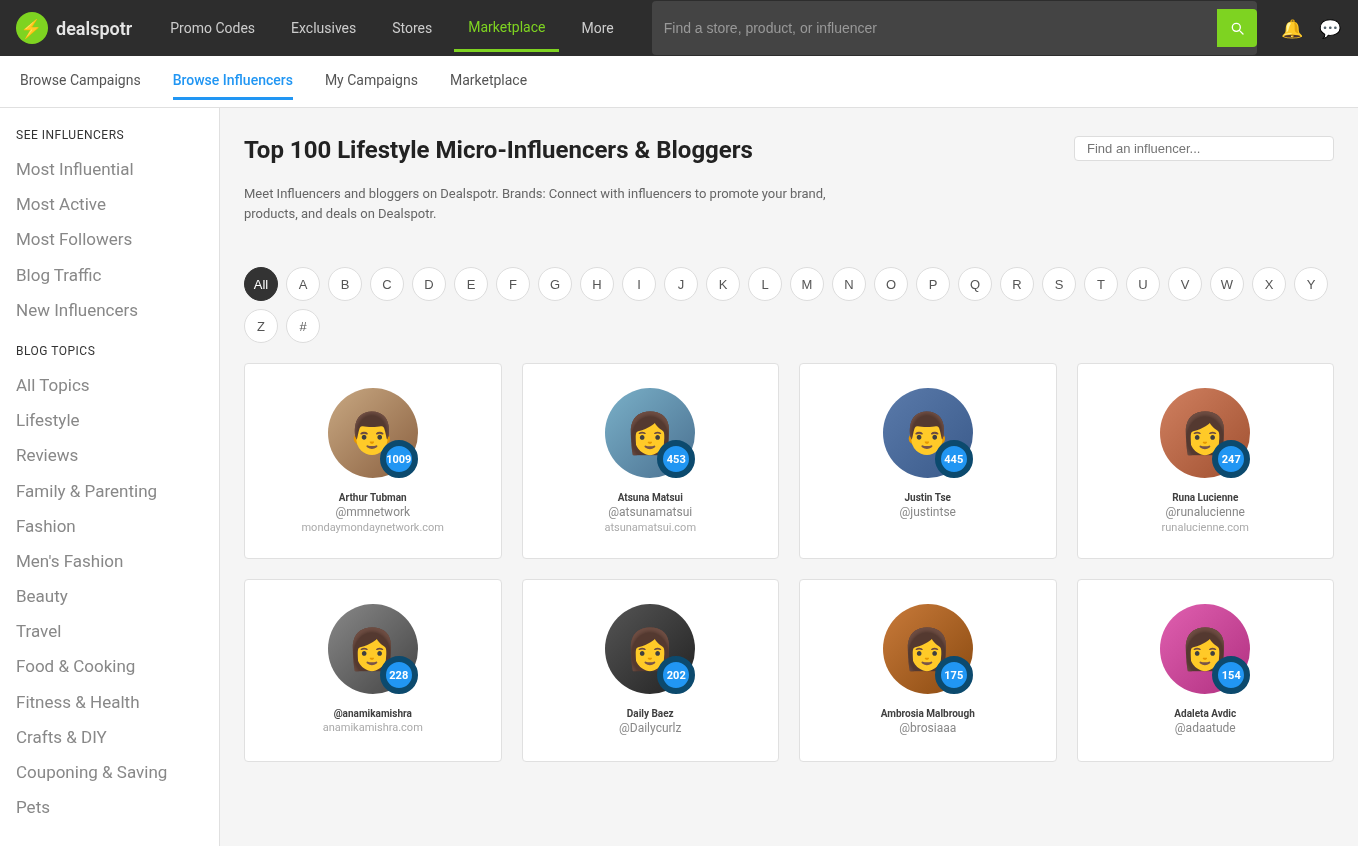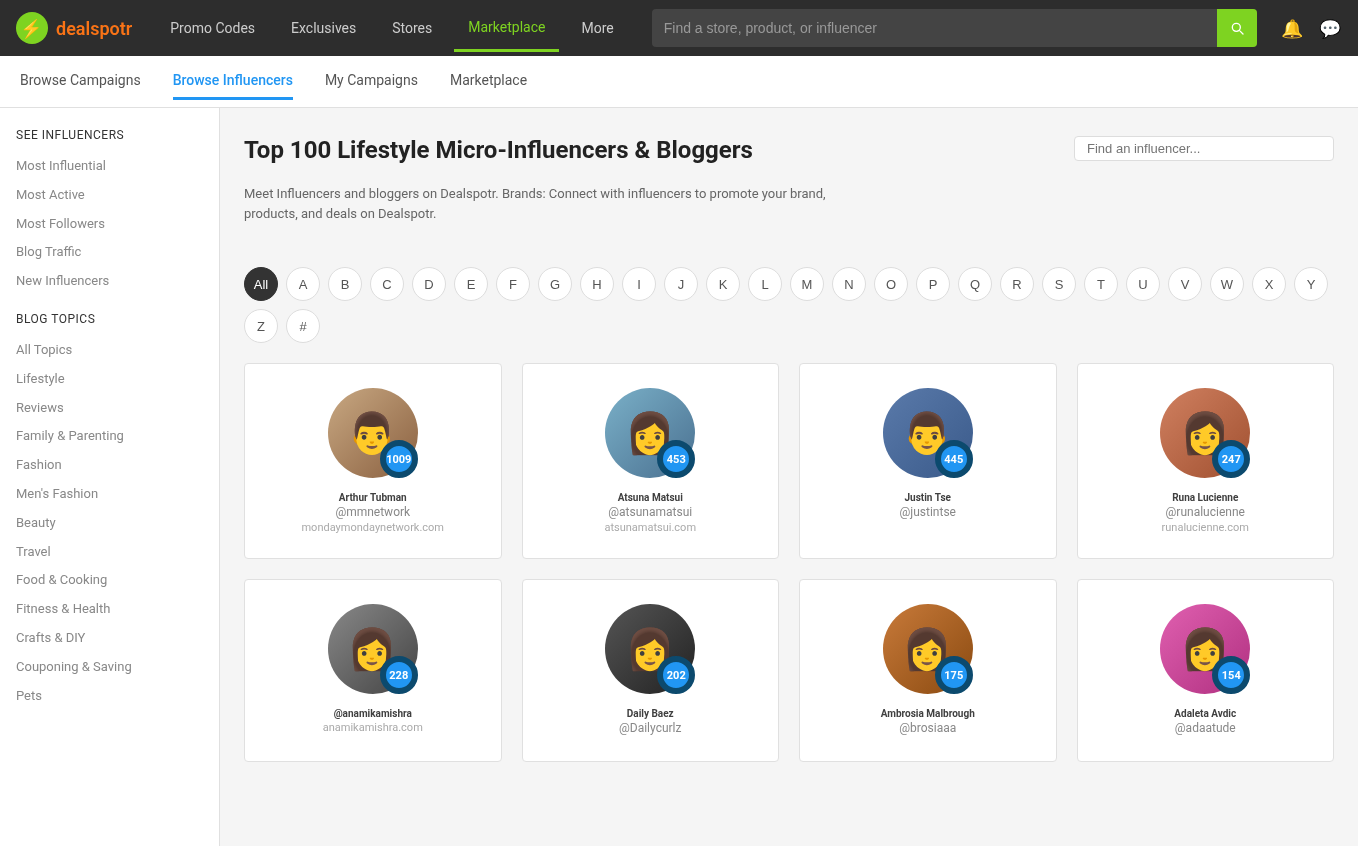--- a/index.html
+++ b/index.html
@@ -2,44 +2,44 @@
 <html><head>
   <meta charset="utf-8">
   <style>
     * { box-sizing: border-box; margin: 0; padding: 0; }
     body { font-family: -apple-system, BlinkMacSystemFont, 'Segoe UI', Roboto, sans-serif; background: #f5f5f5; color: #333; font-size: 14px; }
 
     
     .top-nav { background: #2d2d2d; display: flex; align-items: center; padding: 0 16px; height: 56px; gap: 8px; }
     .logo { display: flex; align-items: center; gap: 8px; margin-right: 16px; }
     .logo-icon { width: 32px; height: 32px; background: #7ed321; border-radius: 50%; display: flex; align-items: center; justify-content: center; color: white; font-size: 18px; font-weight: bold; flex-shrink: 0; }
-    .logo-text { color: #f97316; font-size: 18px; font-weight: 600; }
+    .logo-text { color: #e5e5e5; font-size: 18px; font-weight: 600; }
     .nav-link { color: #ccc; text-decoration: none; padding: 0 14px; font-size: 14px; height: 48px; display: flex; align-items: center; }
     .nav-link.active { color: #7ed321; border-bottom: 3px solid #7ed321; }
-    .search-bar { flex: 1; display: flex; align-items: center; background: #444; border-radius: 4px; padding: 0 12px; height: 38px; margin: 0 16px; }
+    .search-bar { flex: 1; display: flex; align-items: center; background: #444; border-radius: 4px; padding: 0 12px; height: 54px; margin: 0 16px; }
     .search-bar input { background: transparent; border: none; outline: none; color: #ccc; flex: 1; font-size: 14px; }
     .search-bar input::placeholder { color: #999; }
     .search-btn { background: #7ed321; border: none; border-radius: 0 4px 4px 0; padding: 0 12px; height: 38px; cursor: pointer; margin-right: -12px; display: flex; align-items: center; justify-content: center; }
     .search-btn svg { fill: white; width: 16px; height: 16px; }
     .nav-icons { display: flex; gap: 16px; align-items: center; }
     .nav-icon { color: #ccc; font-size: 18px; cursor: pointer; }
 
     
     .sub-nav { background: white; border-bottom: 1px solid #e0e0e0; display: flex; padding: 0 20px; height: 52px; align-items: center; gap: 32px; }
     .sub-nav-link { color: #555; text-decoration: none; font-size: 14px; height: 36px; display: flex; align-items: center; border-bottom: 3px solid transparent; }
     .sub-nav-link.active { color: #2196F3; border-bottom: 3px solid #2196F3; font-weight: 500; }
 
     
     .main-layout { display: flex; min-height: calc(100vh - 108px); }
 
     
     .sidebar { width: 220px; background: white; padding: 20px 16px; border-right: 1px solid #e0e0e0; flex-shrink: 0; }
     .sidebar-section-title { font-size: 12px; font-weight: 400; color: #333; text-transform: uppercase; margin-bottom: 10px; margin-top: 16px; letter-spacing: 0.5px; }
     .sidebar-section-title:first-child { margin-top: 0; }
-    .sidebar-link { display: block; color: #888; text-decoration: none; padding: 4px 0; font-size: 13px; line-height: 1.6; }
+    .sidebar-link { display: block; color: #888; text-decoration: none; padding: 4px 0; font-size: 17px; line-height: 1.6; }
 
     
     .content { flex: 1; padding: 28px 24px; }
     .page-title { font-size: 24px; font-weight: 700; color: #222; margin-bottom: 20px; }
     .page-desc { color: #666; font-size: 13px; max-width: 600px; line-height: 1.5; margin-bottom: 24px; }
 
     
     .alpha-bar { display: flex; gap: 8px; margin-bottom: 20px; flex-wrap: wrap; align-items: center; }
     .alpha-btn { width: 34px; height: 34px; border: 1px solid #ddd; background: white; border-radius: 50%; cursor: pointer; font-size: 13px; color: #555; display: flex; align-items: center; justify-content: center; }
     .alpha-btn.active { background: #333; color: white; border-color: #333; }

